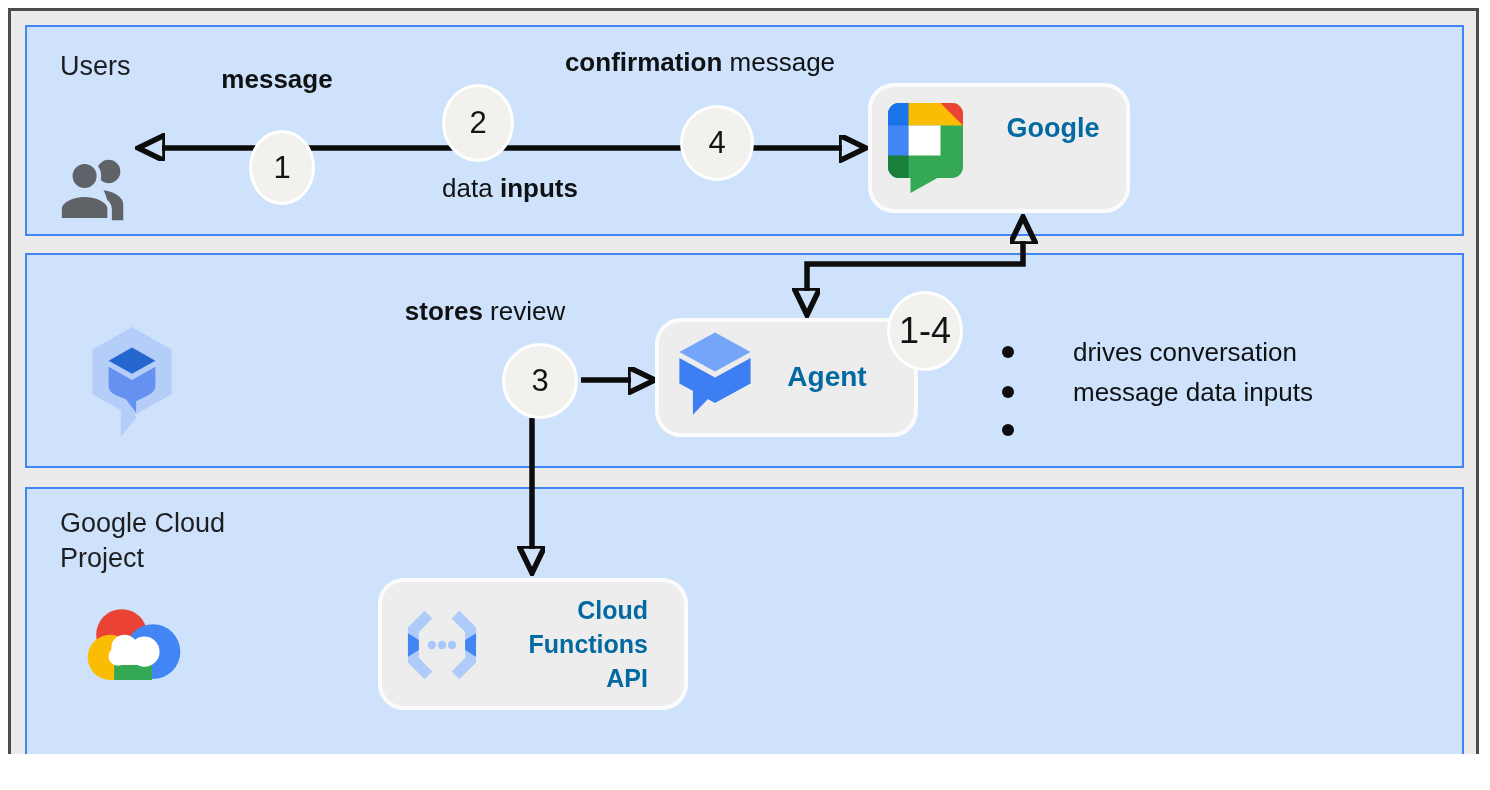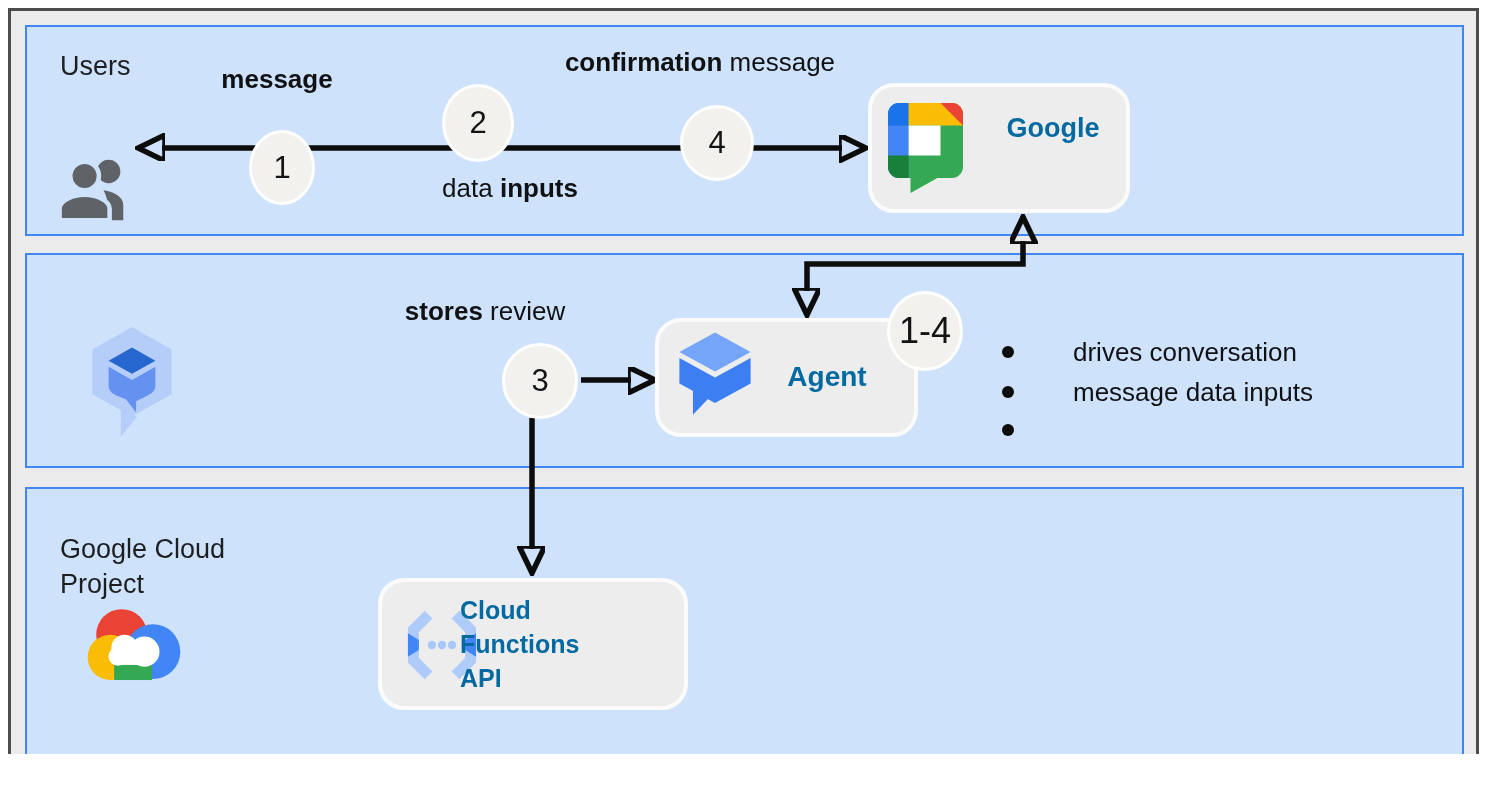--- a/index.html
+++ b/index.html
@@ -30,21 +30,21 @@
   }
   .step{
     position:absolute;background:var(--step_fill,#f2f1ee);border:3px solid #ffffff;
     border-radius:50%;display:flex;align-items:center;justify-content:center;
     font-size:31px;color:#131416;box-sizing:border-box;
   }
   .icon{position:absolute;}
   .node-label{position:absolute;font-weight:700;color:#0369a1;}
   .chat-label{left:978px;top:110px;width:150px;font-size:27px;line-height:36px;text-align:center;}
   .agent-label{left:752px;top:361px;width:150px;font-size:28px;text-align:center;}
-  .cf-label{left:460px;top:593px;width:176px;font-size:25px;line-height:34px;text-align:left;}
+  .cf-label{left:472px;top:593px;width:176px;font-size:25px;line-height:34px;text-align:right;}
   .bullet-row{position:absolute;left:1002px;display:flex;align-items:flex-start;font-size:26px;color:#101113;white-space:nowrap;}
   .bullet-dot{width:12px;height:12px;border-radius:50%;background:#0c0c0c;margin-top:9px;flex:none;}
   .bullet-text{margin-left:59px;}
   .bullet-text b{font-weight:400;}
 </style>
 </head>
 <body>
 
 <div class="page">
 
@@ -60,21 +60,21 @@
         <path d="M0,0 L27,13 L0,26 Z" fill="#0c0c0c" stroke="none"></path>
       </marker>
     </defs>
     <line x1="162" y1="148" x2="842" y2="148" marker-start="url(#head)" marker-end="url(#head)"></line>
     <path d="M1023,241 L1023,264 L807,264 L807,291" marker-start="url(#head)" marker-end="url(#head)"></path>
     <line x1="581" y1="380" x2="631" y2="380" marker-end="url(#head)"></line>
     <line x1="532" y1="418" x2="532" y2="549" marker-end="url(#head)"></line>
   </svg>
 
   <div class="sec-title" style="left:60px;top:49px;">Users</div>
-  <div class="sec-title" style="left:60px;top:506px;width:200px;margin-top:26px;">Google Cloud Project</div>
+  <div class="sec-title" style="left:60px;top:506px;width:200px;">Google Cloud Project</div>
 
   <div class="lbl" style="left:177px;top:64px;width:200px;"><span></span><b>message</b><span></span></div>
   <div class="lbl" style="left:520px;top:47px;width:360px;"><span></span><b>confirmation</b><span> message</span></div>
   <div class="lbl" style="left:410px;top:173px;width:200px;"><span>data </span><b>inputs</b><span></span></div>
   <div class="lbl" style="left:385px;top:296px;width:200px;"><span></span><b>stores</b><span> review</span></div>
 
   <svg class="icon" style="left:56px;top:150px;" width="78" height="76" viewBox="0 0 24 23">
     <g fill="#5f6368">
       <circle cx="16.2" cy="6.4" r="3.6"></circle>
       <path d="M14.6,12.2 c3.4,0.5 6.1,2.1 6.1,4.5 V21.4 h-4.8 v-4.2 c0-1.9-0.5-3.6-1.3-5 Z"></path>

